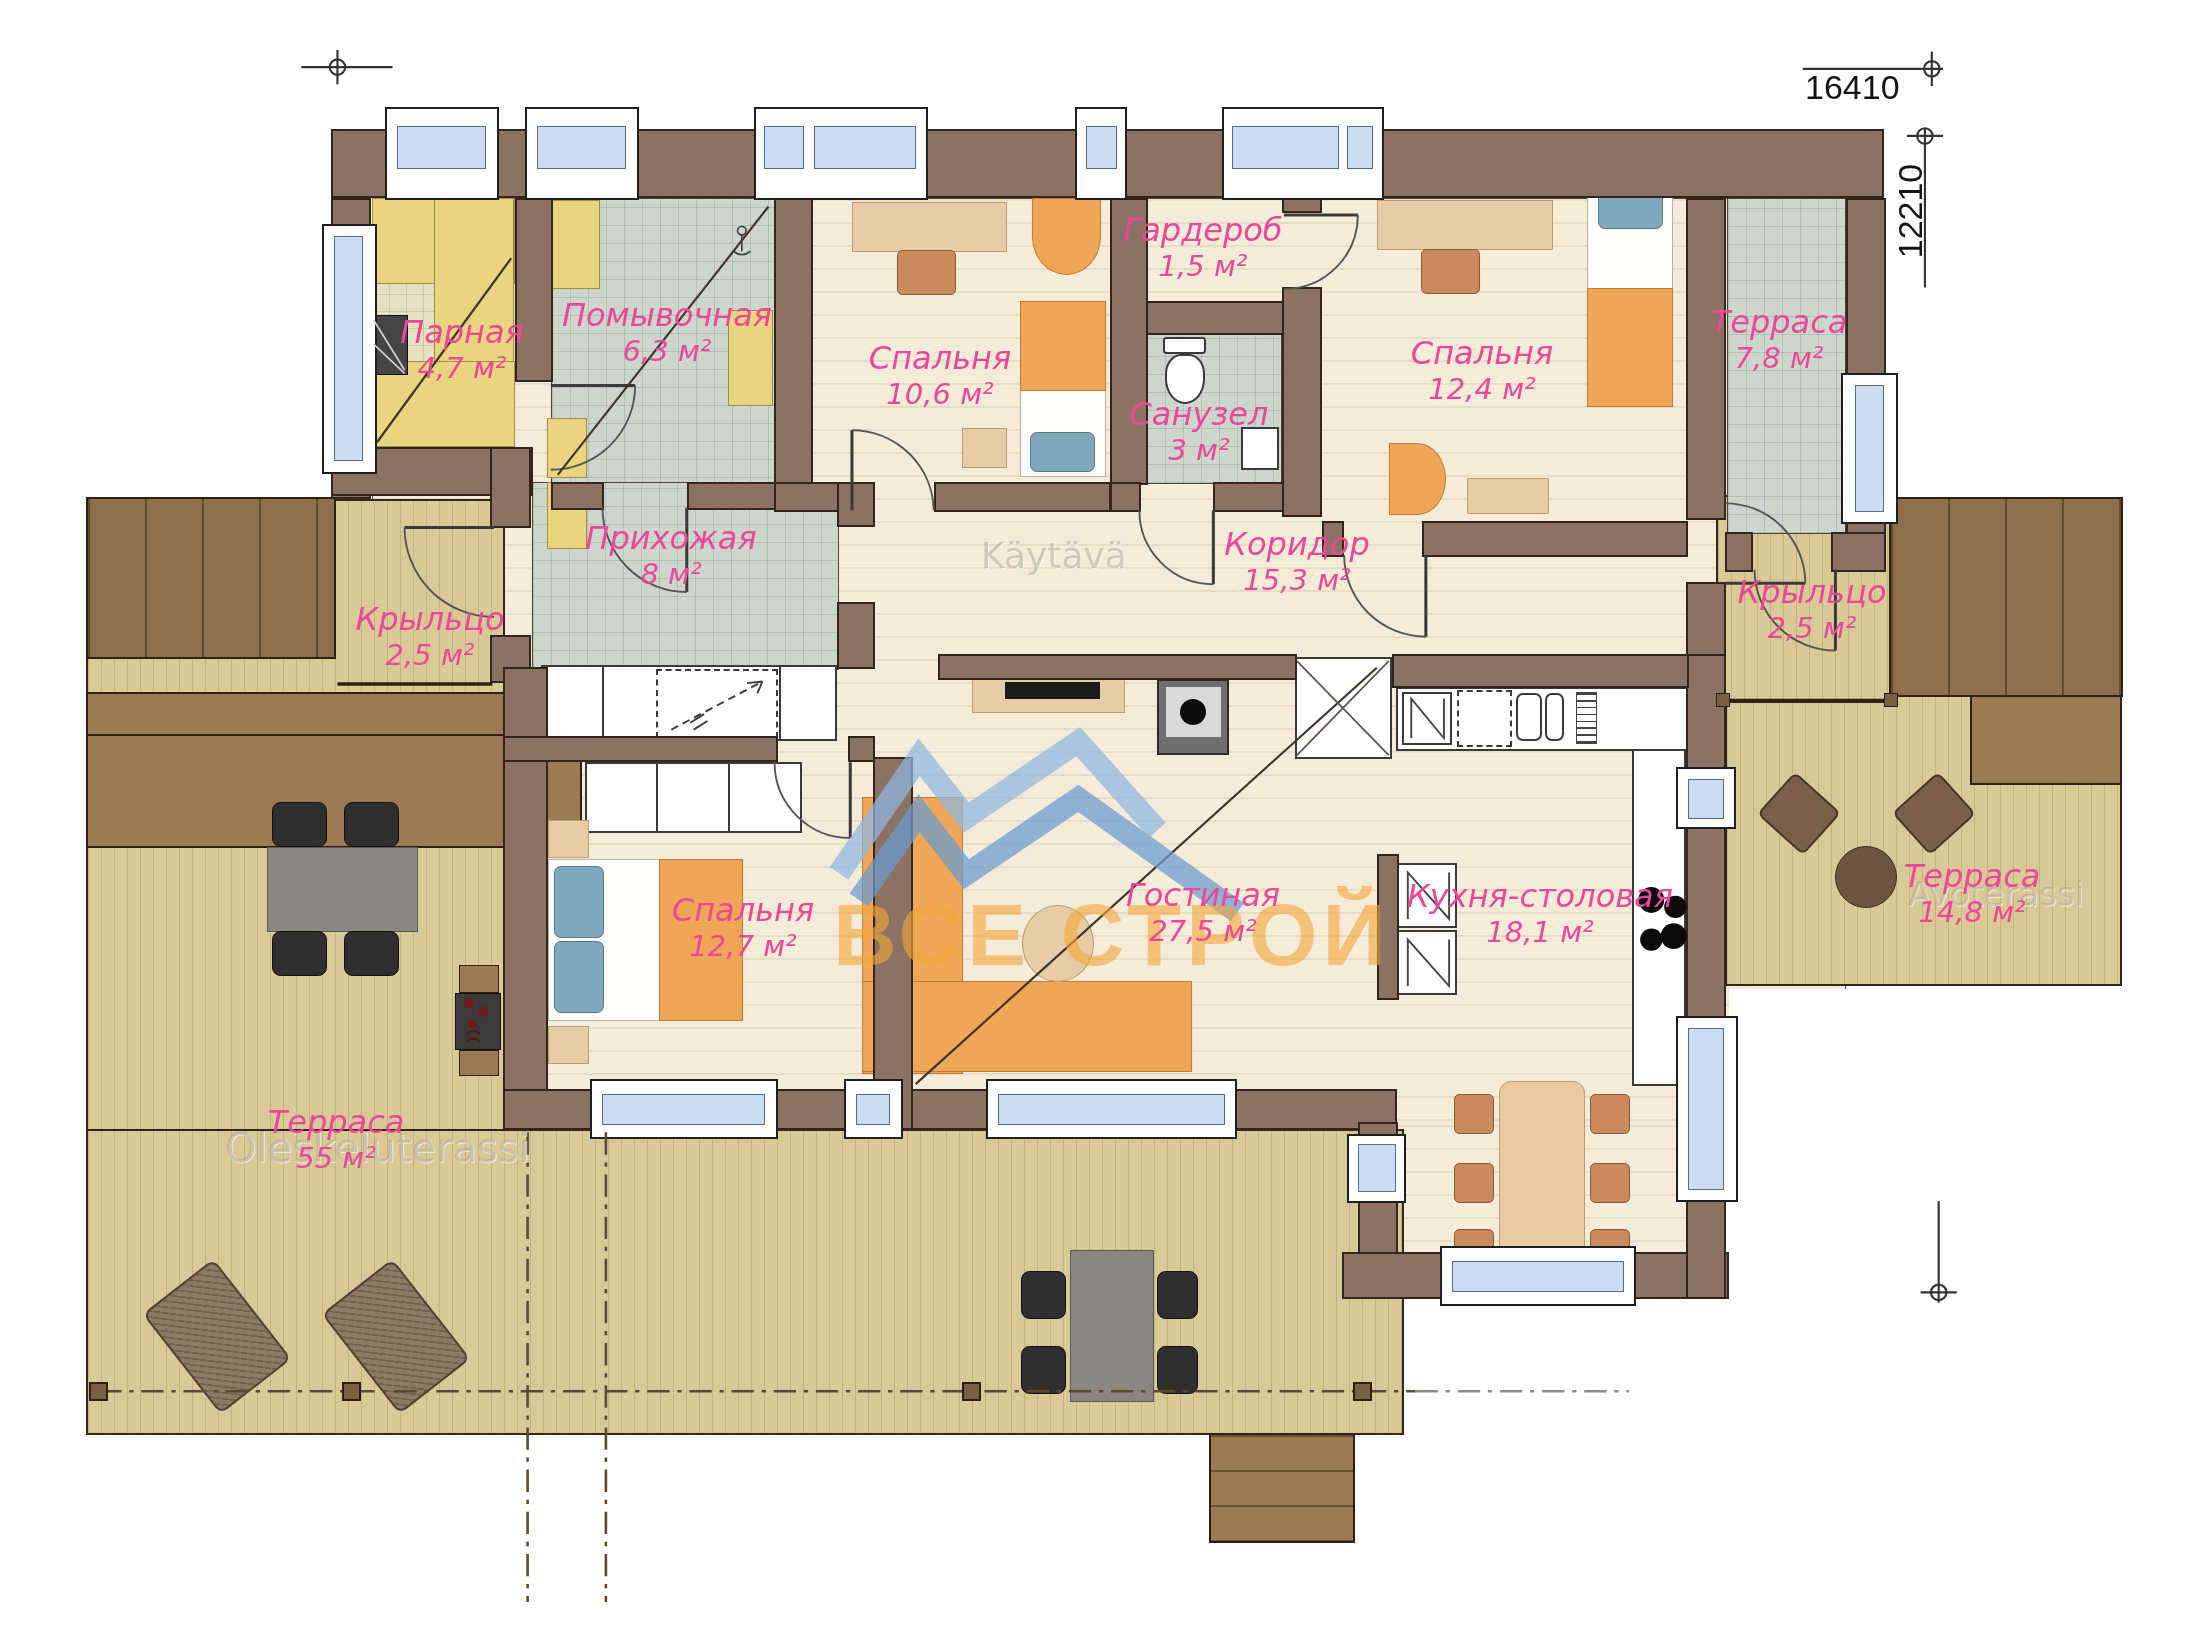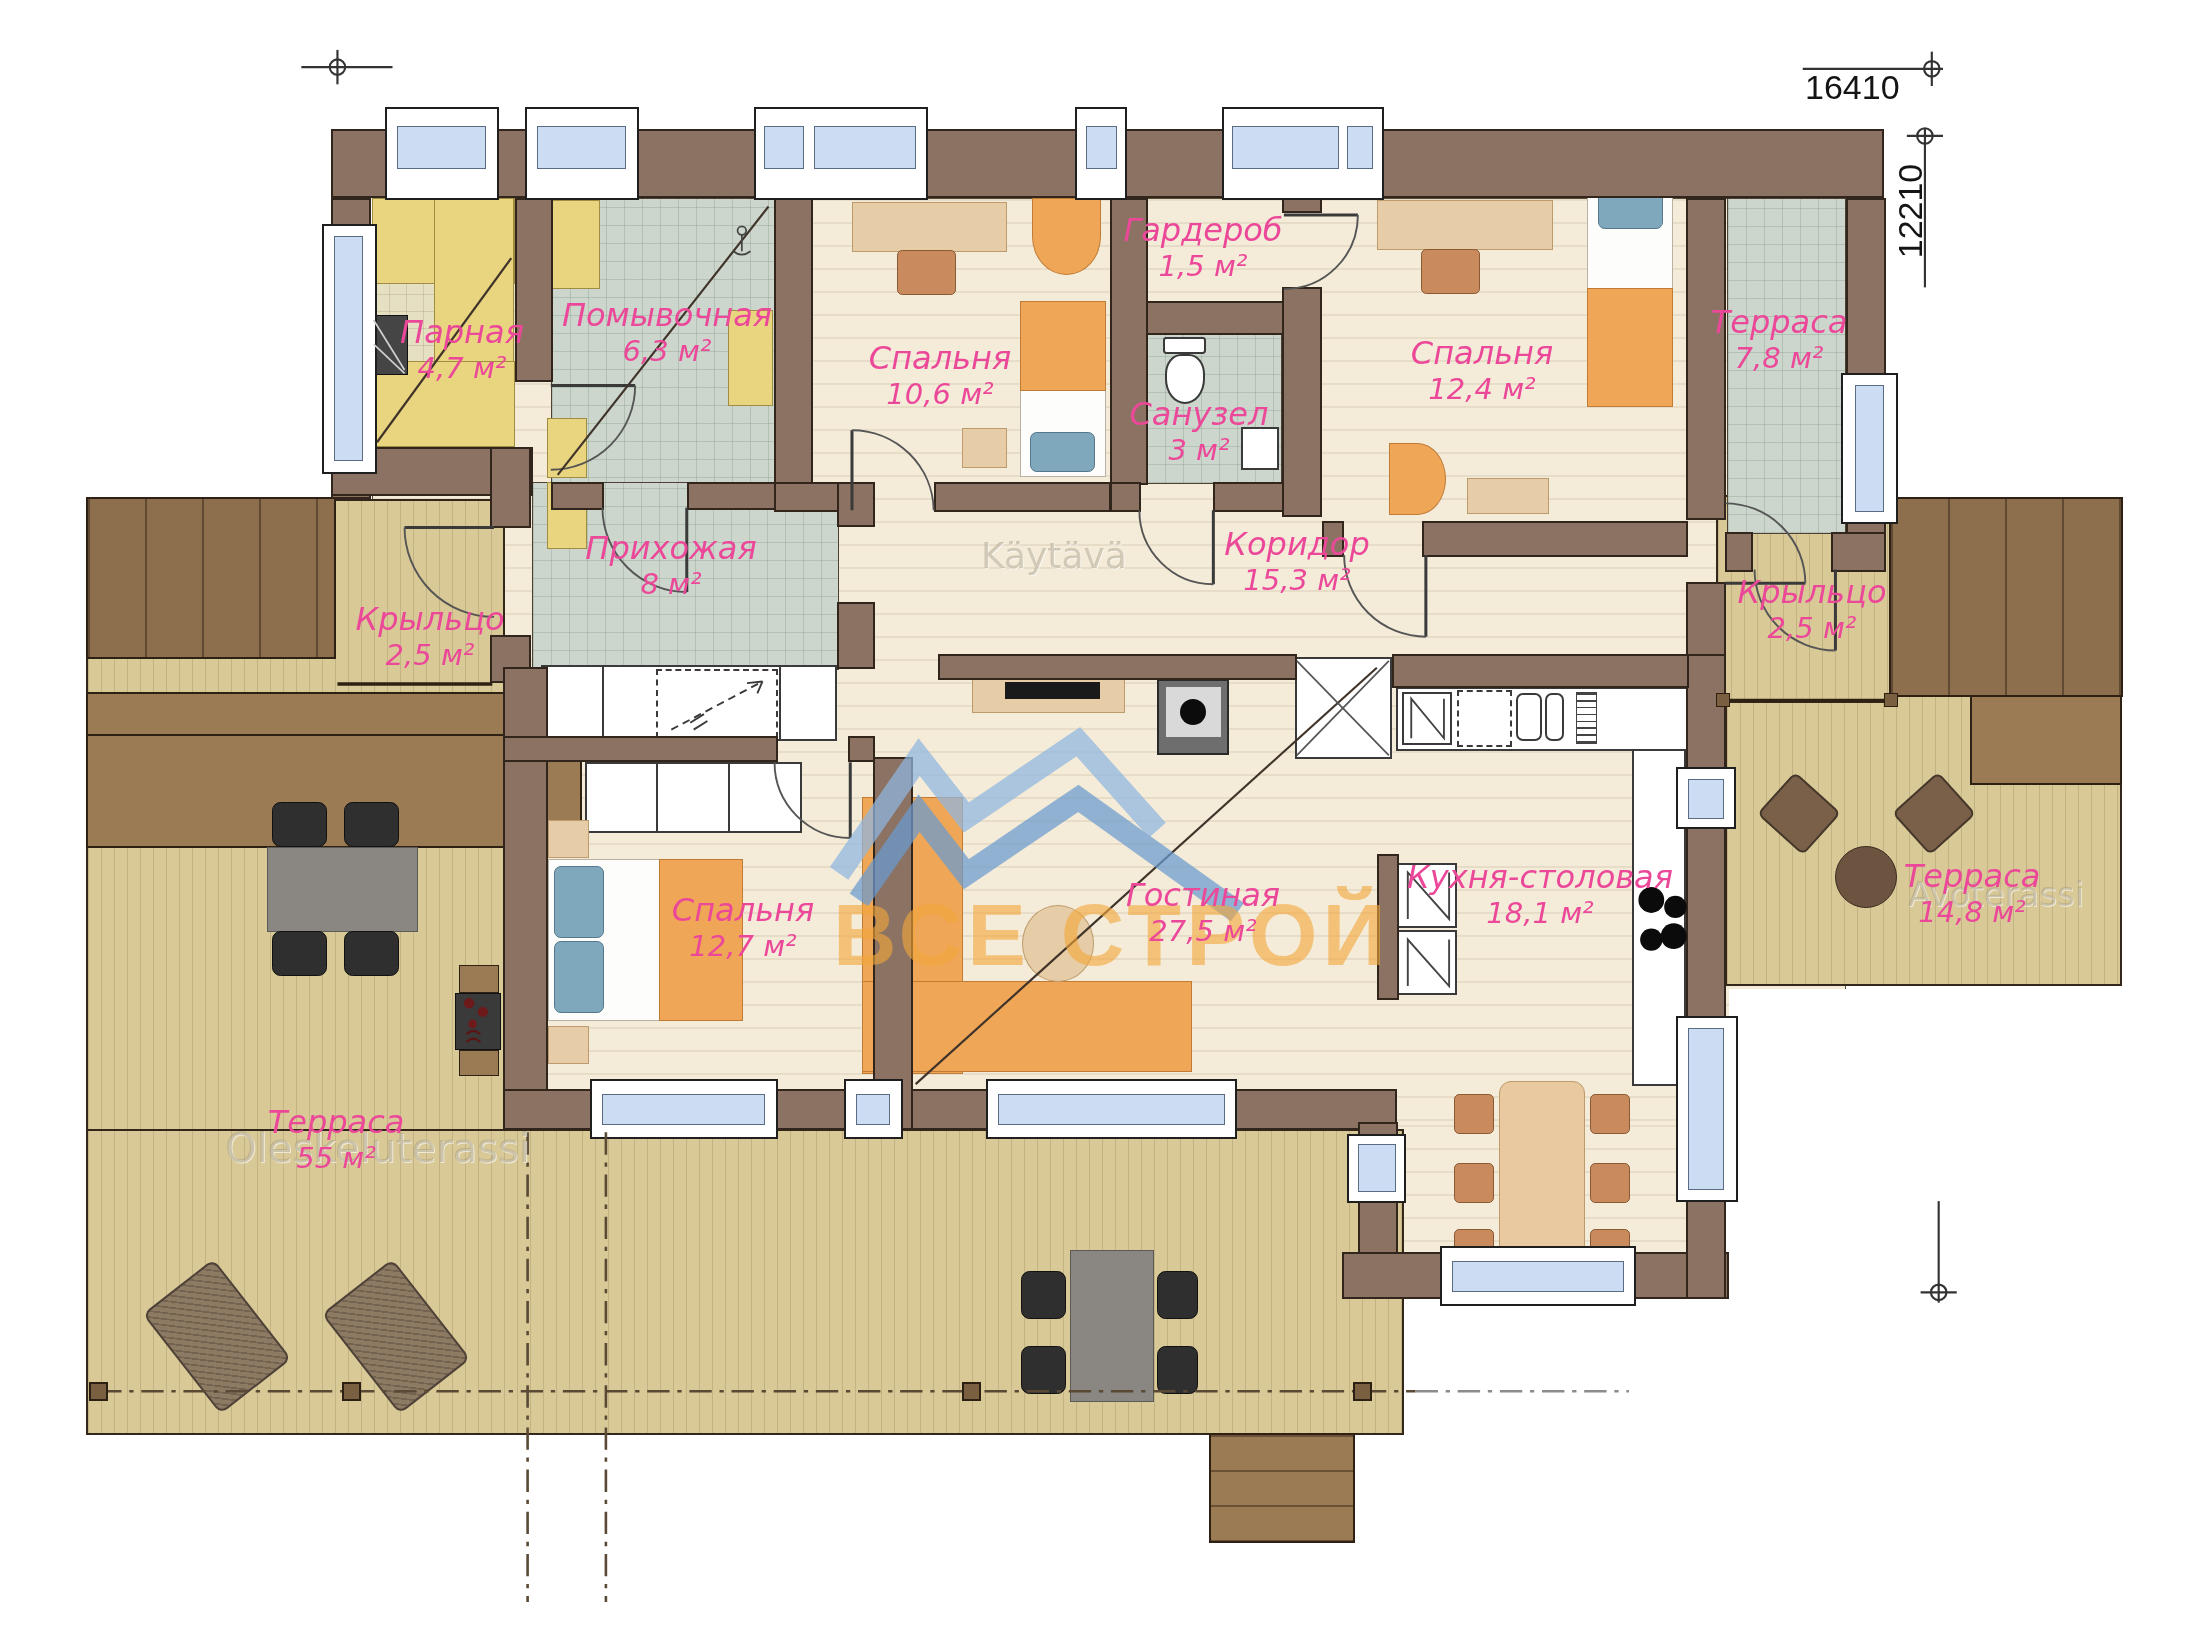--- a/index.html
+++ b/index.html
@@ -392,21 +392,21 @@
     <span class="rarea">3 м²</span>
   </div>
   <div class="lab" style="left:1482px;top:336px;">
     <span class="rname">Спальня</span>
     <span class="rarea">12,4 м²</span>
   </div>
   <div class="lab" style="left:1779px;top:305px;">
     <span class="rname">Терраса</span>
     <span class="rarea">7,8 м²</span>
   </div>
-  <div class="lab" style="left:671px;top:521px;margin-top:10px;">
+  <div class="lab" style="left:671px;top:521px;">
     <span class="rname">Прихожая</span>
     <span class="rarea">8 м²</span>
   </div>
   <div class="lab" style="left:1297px;top:527px;">
     <span class="rname">Коридор</span>
     <span class="rarea">15,3 м²</span>
   </div>
   <div class="lab" style="left:430px;top:602px;">
     <span class="rname">Крыльцо</span>
     <span class="rarea">2,5 м²</span>
@@ -416,21 +416,21 @@
     <span class="rarea">2,5 м²</span>
   </div>
   <div class="lab" style="left:743px;top:893px;">
     <span class="rname">Спальня</span>
     <span class="rarea">12,7 м²</span>
   </div>
   <div class="lab" style="left:1203px;top:878px;">
     <span class="rname">Гостиная</span>
     <span class="rarea">27,5 м²</span>
   </div>
-  <div class="lab" style="left:1540px;top:860px;">
+  <div class="lab" style="left:1540px;top:879px;">
     <span class="rname">Кухня-столовая</span>
     <span class="rarea">18,1 м²</span>
   </div>
   <div class="lab" style="left:336px;top:1105px;">
     <span class="rname">Терраса</span>
     <span class="rarea">55 м²</span>
   </div>
   <div class="lab" style="left:1972px;top:859px;">
     <span class="rname">Терраса</span>
     <span class="rarea">14,8 м²</span>

